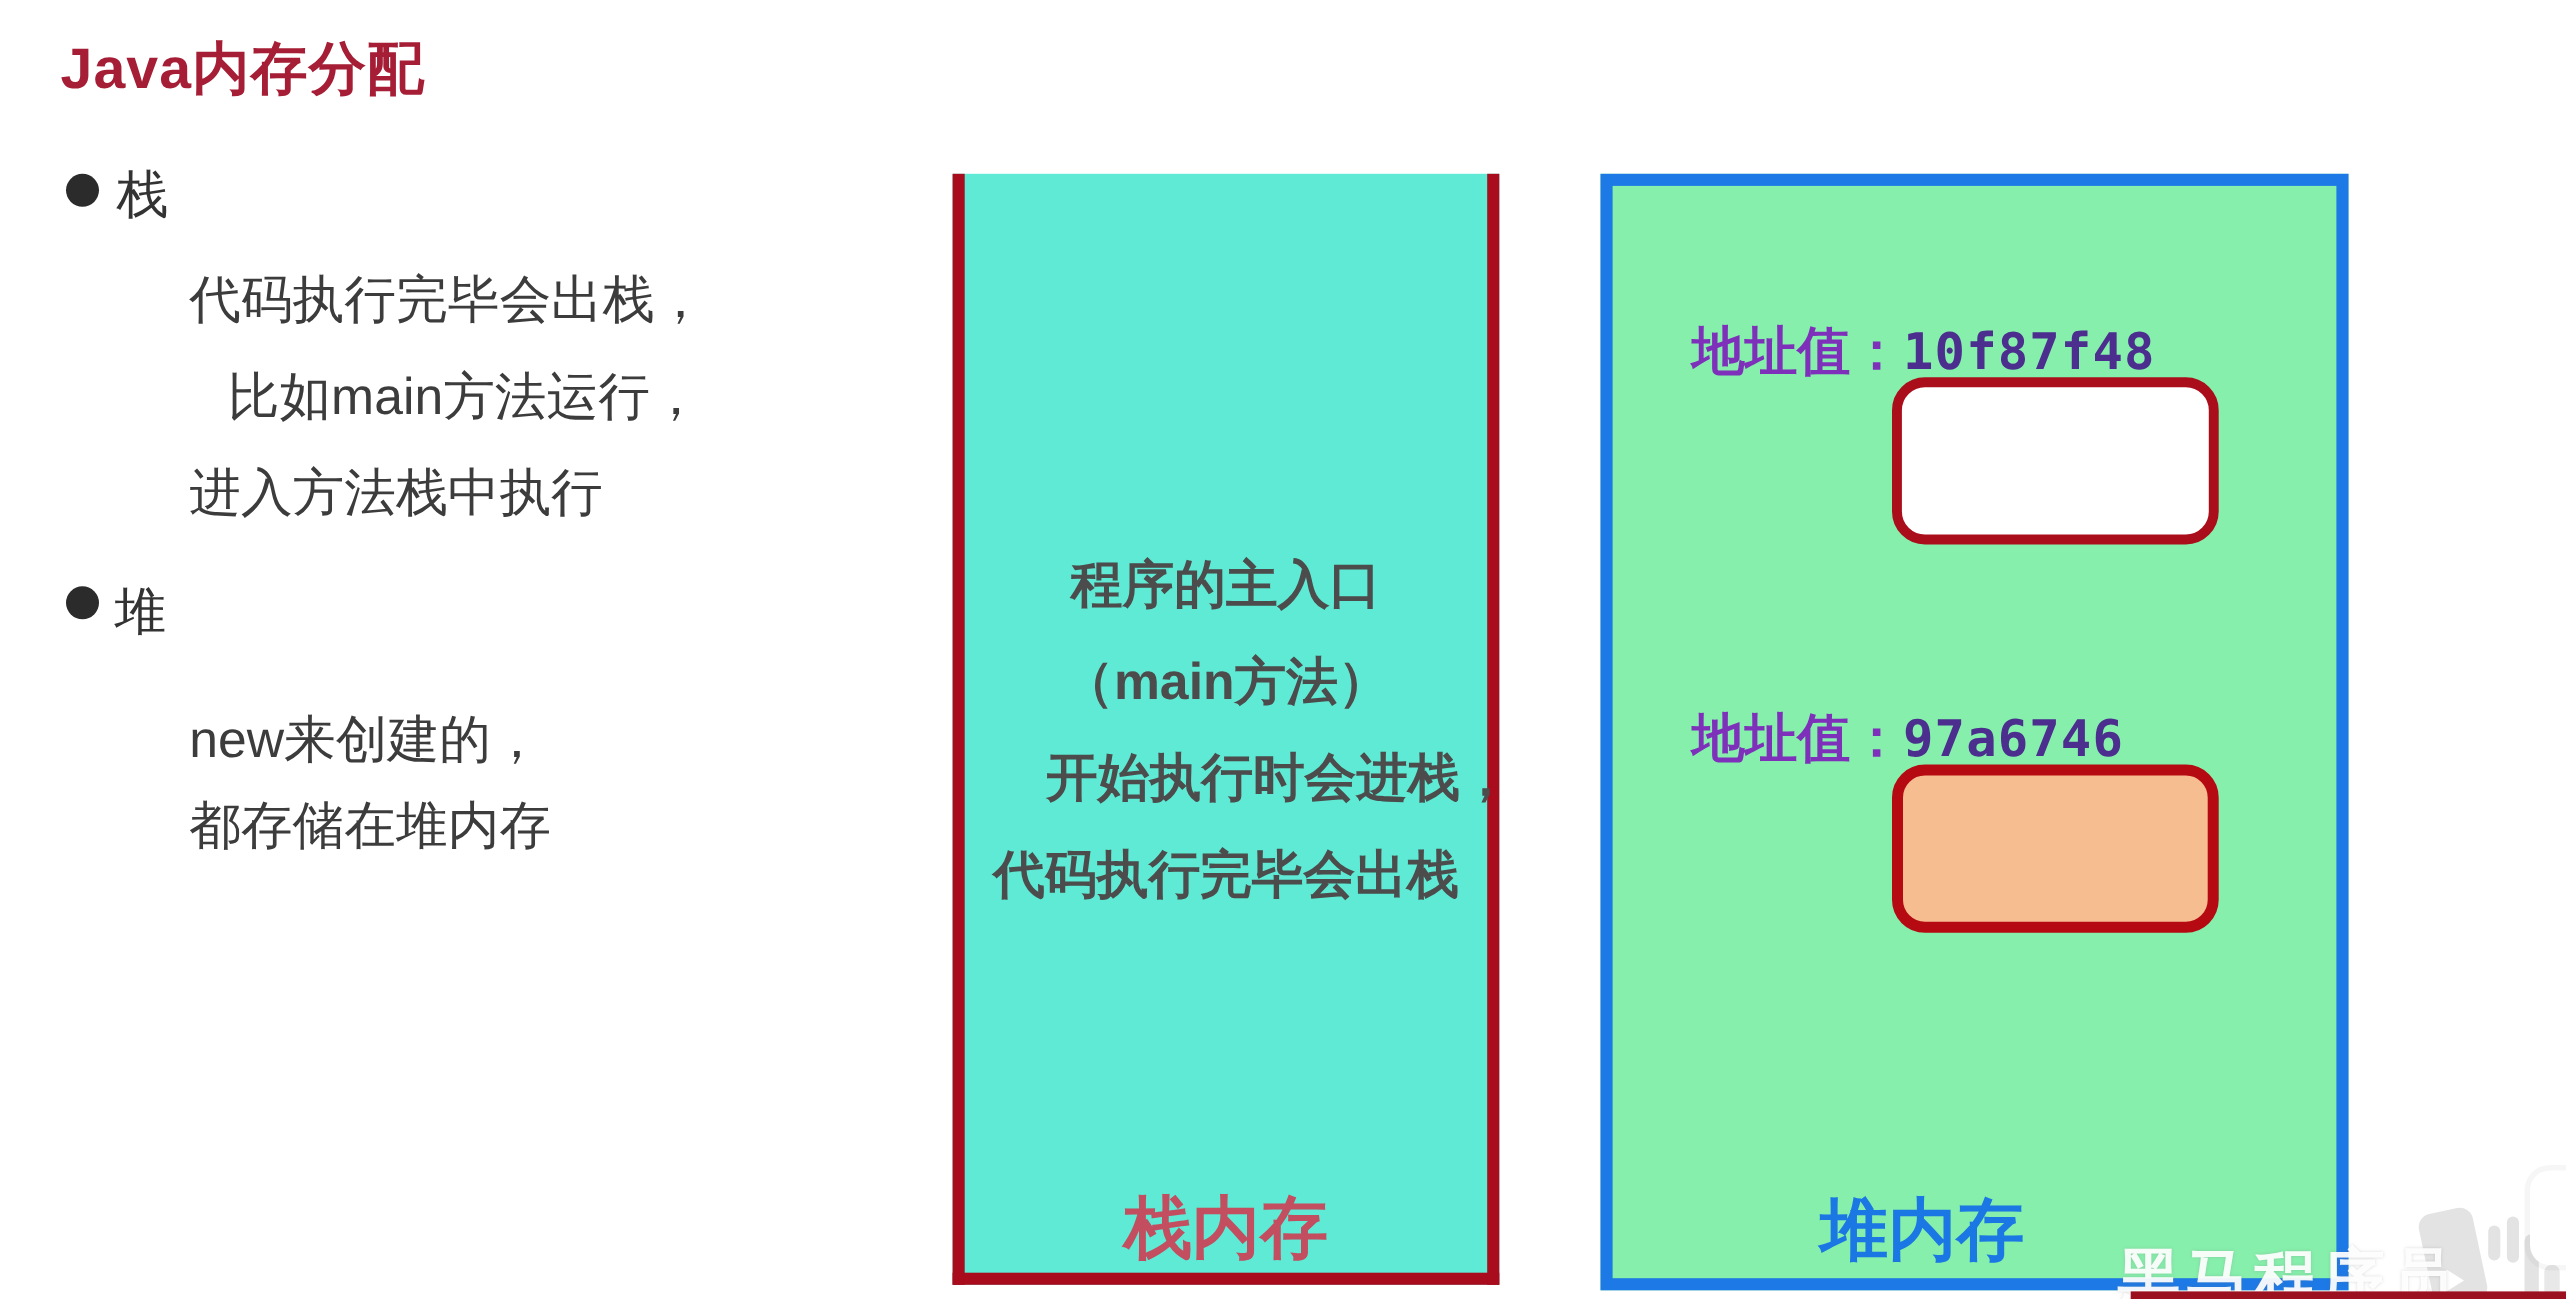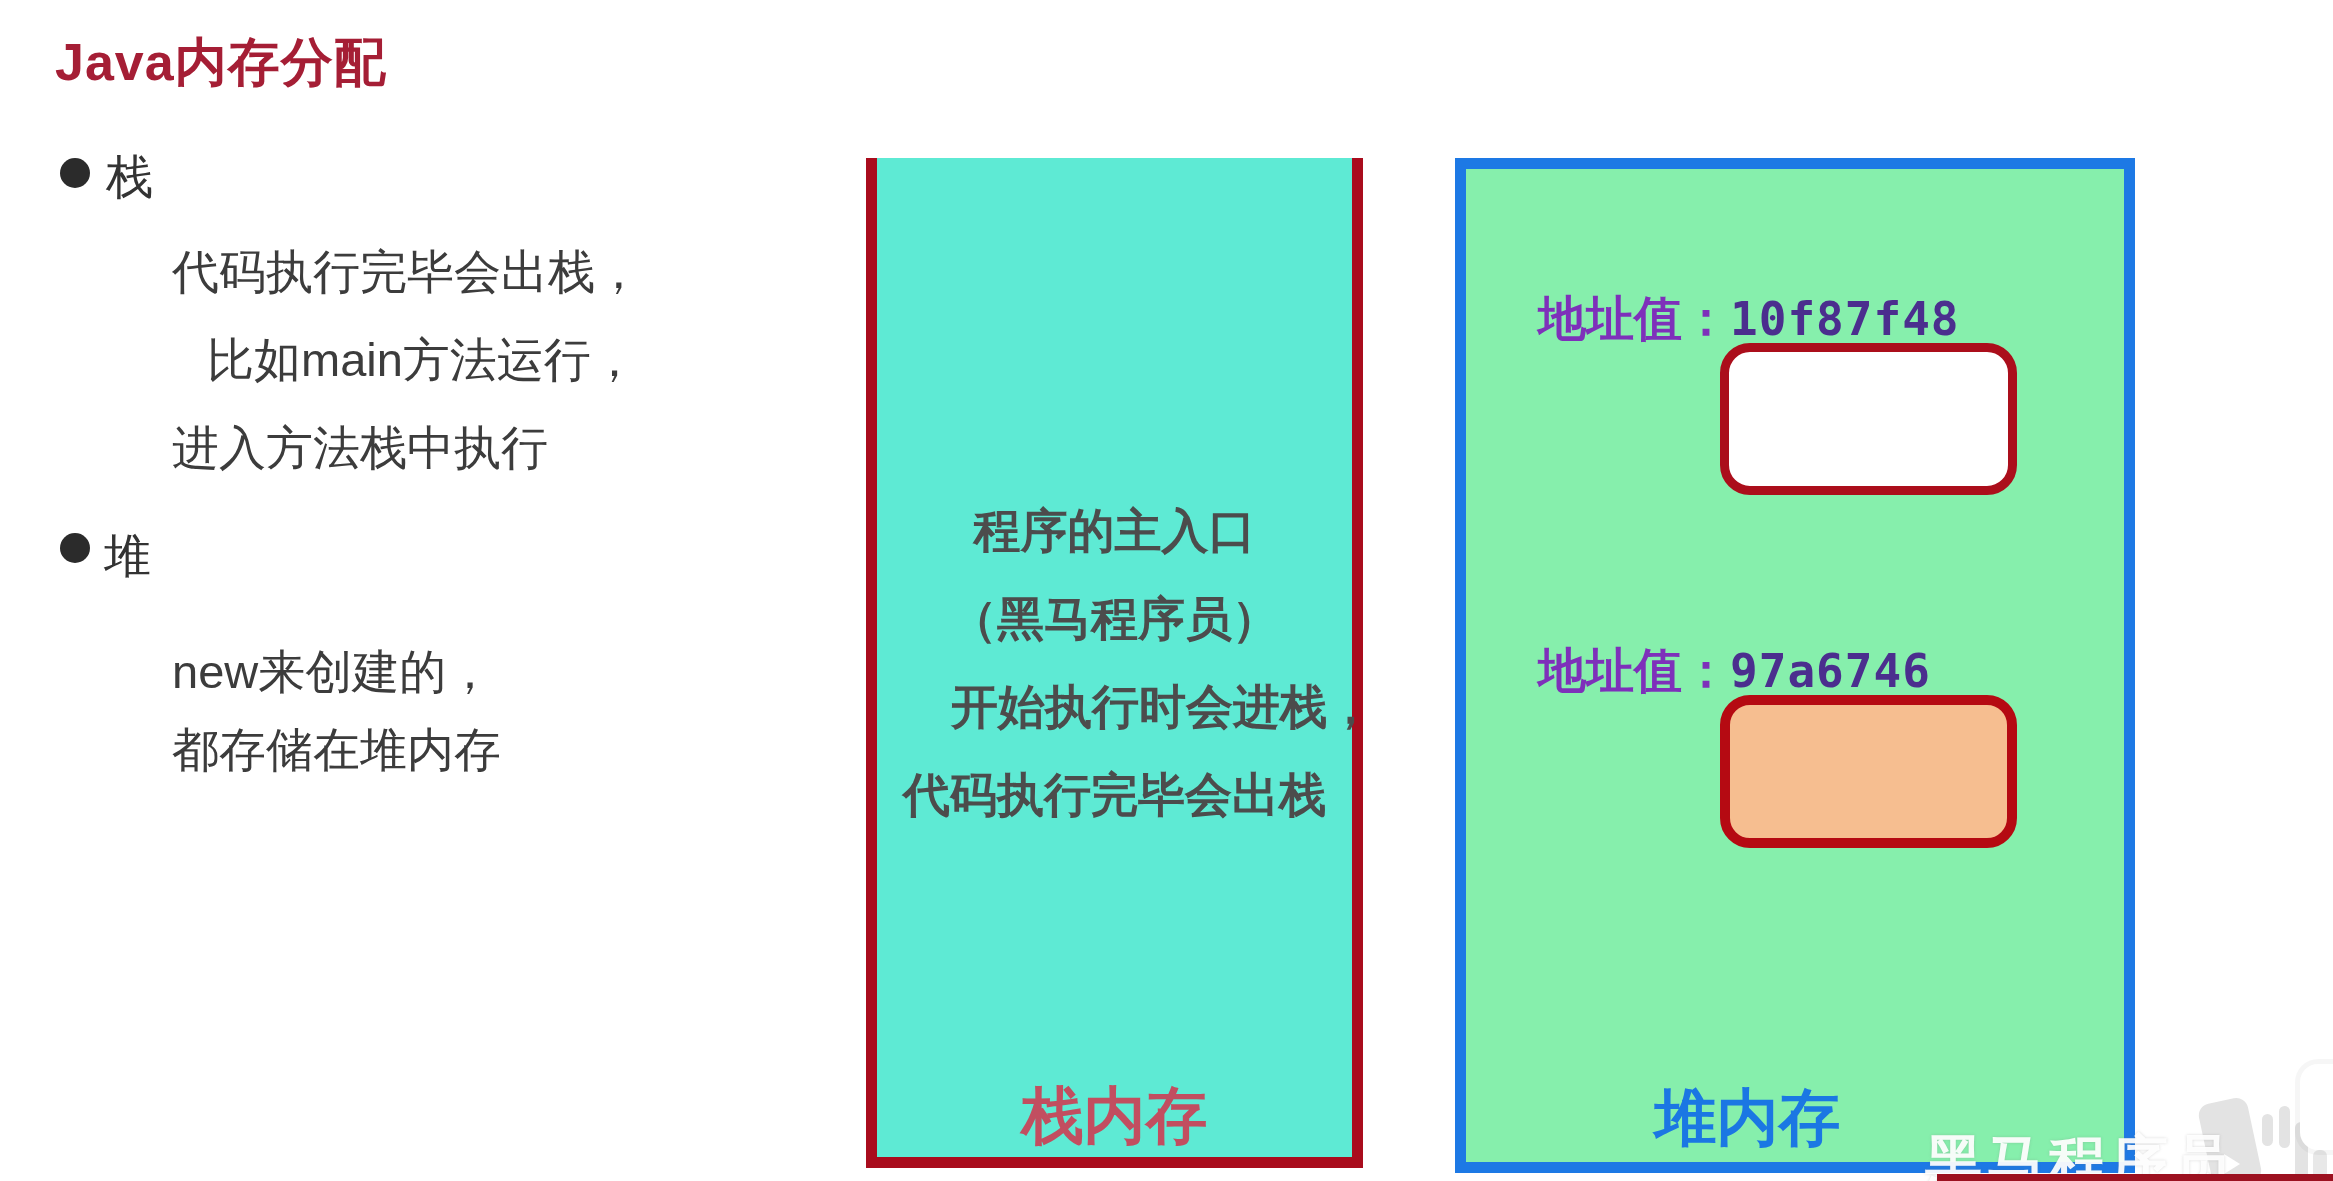--- a/index.html
+++ b/index.html
@@ -141,21 +141,21 @@
   <div class="abs para p-l2">比如main方法运行，</div>
   <div class="abs para p-l3">进入方法栈中执行</div>
 
   <div class="abs bullet-dot dot2"></div>
   <div class="abs term term-heap">堆</div>
   <div class="abs para p-l4">new来创建的，</div>
   <div class="abs para p-l5">都存储在堆内存</div>
 
   <div class="abs stack-panel">
     <div class="abs stack-line s-l1">程序的主入口</div>
-    <div class="abs stack-line s-l2">（黑马程序员）</div>
+    <div class="abs stack-line s-l2">（main方法）</div>
     <div class="abs stack-line s-l3">开始执行时会进栈，</div>
     <div class="abs stack-line s-l4">代码执行完毕会出栈</div>
     <div class="abs stack-caption">栈内存</div>
   </div>
 
   <div class="abs heap-panel">
     <div class="abs addr-row addr-row-1">
       <span class="addr-label">地址值：</span><span class="addr-value">10f87f48</span>
     </div>
     <div class="abs obj-box obj-box-1"></div>

